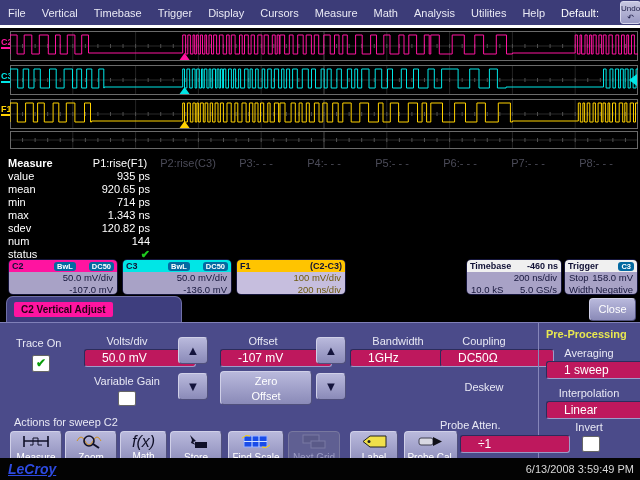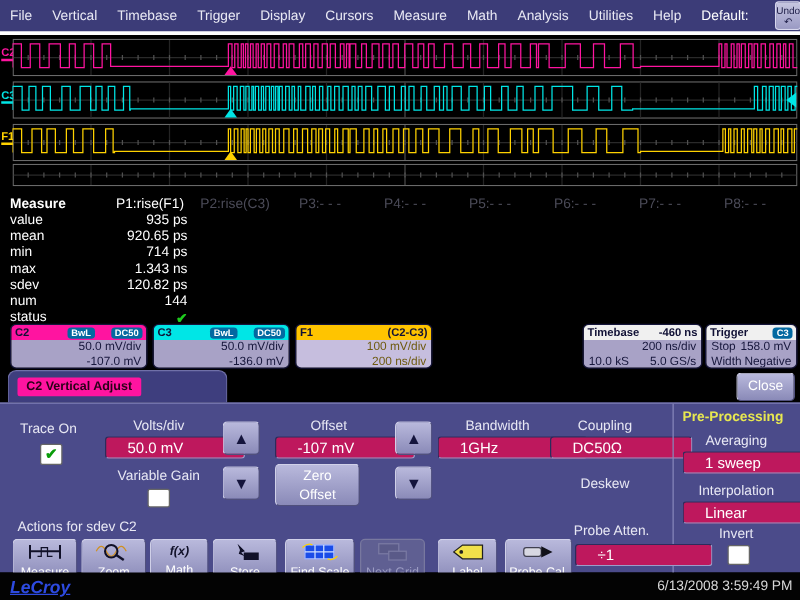--- a/index.html
+++ b/index.html
@@ -53,29 +53,29 @@
   #dlg-body{position:absolute;top:26px;left:0;width:640px;height:136px;background:#4b4b8a;
             border-top:1px solid #8080b8;box-sizing:border-box;}
   .dlabel{position:absolute;color:#e8e8f4;font-size:11px;white-space:nowrap;}
   .field{position:absolute;height:16px;background:#be185d;border:1px solid #9c9cc8;
          border-top-color:#2c2c5c;border-left-color:#2c2c5c;border-radius:3px;color:#fff;
          font-size:12px;line-height:16px;padding:0 17px;box-sizing:content-box;}
   .checkbox{position:absolute;width:16px;height:15px;background:#fff;border:1px solid #666;
             border-radius:2px;text-align:center;line-height:15px;font-size:12px;color:#0a9c0a;font-weight:bold;}
   .arrowbtn{position:absolute;width:30px;height:27px;font-size:13px;color:#14143c;
             text-align:center;line-height:26px;}
-  #zero-btn{position:absolute;left:220px;top:48px;width:68px;height:34px;font-size:11px;
+  #zero-btn{position:absolute;left:220px;top:48px;width:92px;height:34px;font-size:11px;
             text-align:center;line-height:15px;padding-top:2px;}
   #pp-divider{position:absolute;left:538px;top:0;width:1px;height:136px;background:#8686ba;}
   .pp-title{color:#e8e850;font-size:11px;font-weight:bold;}
   .actbtn{position:absolute;top:108px;height:34px;font-size:10px;color:#fff;text-align:center;padding-top:2px;}
   .actbtn .alabel{display:block;margin-top:0px;line-height:13px;}
   .actbtn.disabled{background:#5f5f92;border-color:#78789f;color:#9c9cc4;}
   .actbtn.disabled svg{opacity:.45;}
-  .ficon{font-size:10px;font-weight:bold;font-style:italic;color:#101028;line-height:16px;display:block;}
+  .ficon{font-size:16px;font-weight:normal;font-style:italic;color:#101028;line-height:16px;display:block;}
   
   #statusbar{position:absolute;top:458px;left:0;width:640px;height:22px;background:#030303;}
   #logo{position:absolute;left:8px;top:3px;color:#2d4ae0;font-size:14px;font-weight:bold;
         font-style:italic;text-decoration:underline;}
   #datetime{position:absolute;right:6px;top:5px;color:#d8d8d8;font-size:11px;}
 </style>
 </head>
 <body>
 
 <div id="screen">
@@ -511,21 +511,21 @@
 
       <div id="pp-divider"></div>
       <span class="dlabel pp-title" style="left:546px;top:5px">Pre-Processing</span>
       <span class="dlabel" style="left:546px;top:24px;width:86px;text-align:center">Averaging</span>
       <span class="field" style="left:546px;top:38px;width:76px">1 sweep</span>
       <span class="dlabel" style="left:546px;top:64px;width:86px;text-align:center">Interpolation</span>
       <span class="field" style="left:546px;top:78px;width:76px">Linear</span>
       <span class="dlabel" style="left:546px;top:98px;width:86px;text-align:center">Invert</span>
       <span class="checkbox" style="left:582px;top:113px;height:14px"></span>
 
-      <span class="dlabel" style="left:14px;top:93px">Actions for sdev C2</span>
+      <span class="dlabel" style="left:14px;top:93px">Actions for sweep C2</span>
 
       <div class="actbtn btn3d" style="left:10px;width:52px">
         <svg width="30" height="15">
             <path d="M3 2v11M27 2v11M3 7h24" stroke="#101028" stroke-width="1.6" fill="none"></path>
             <path d="M9 11h3V4h5v7h4" stroke="#101028" fill="none"></path>
           </svg>
         <span class="alabel">Measure</span></div>
       <div class="actbtn btn3d" style="left:65px;width:52px">
         <svg width="30" height="15">
             <path d="M1 7q4-8 8 0t8 0q4-8 8 0" stroke="#d09020" fill="none"></path>
@@ -562,21 +562,21 @@
             <circle cx="10" cy="7.5" r="1.5" fill="#202020"></circle>
           </svg>
         <span class="alabel">Label</span></div>
       <div class="actbtn btn3d" style="left:404px;width:54px">
         <svg width="30" height="15">
             <rect x="3" y="4" width="14" height="7" rx="2" fill="#d8d8e2" stroke="#404050"></rect>
             <polygon points="17,3 26,7.5 17,12" fill="#101018"></polygon>
           </svg>
         <span class="alabel">Probe Cal.</span></div>
 
-      <span class="dlabel" style="left:459px;top:96px">Probe Atten.</span>
+      <span class="dlabel" style="left:440px;top:96px">Probe Atten.</span>
       <span class="field" style="left:460px;top:112px;width:74px">÷1</span>
     </div>
   </div>
 
   <div id="statusbar">
     <span id="logo">LeCroy</span>
     <span id="datetime">6/13/2008 3:59:49 PM</span>
   </div>
 </div>
 

